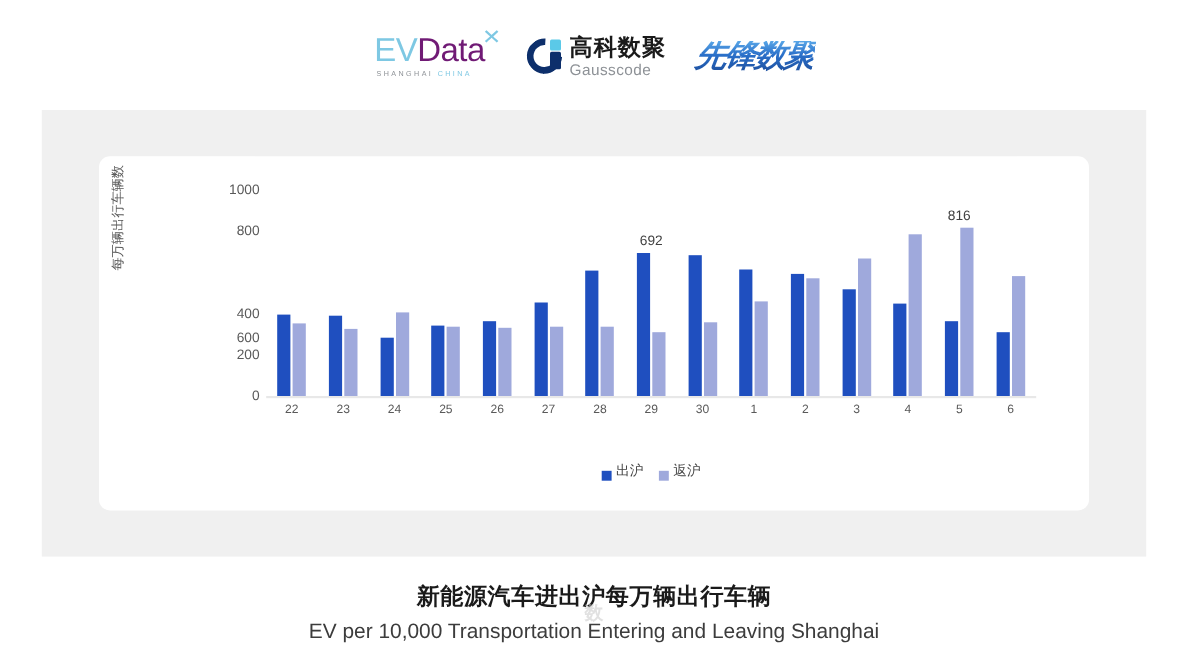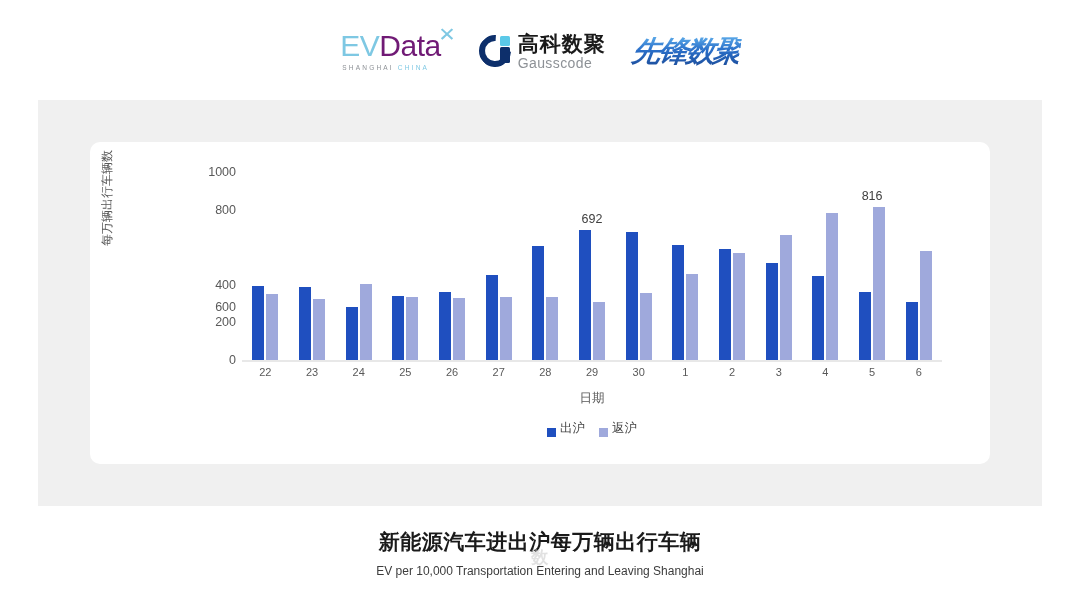--- a/index.html
+++ b/index.html
@@ -124,21 +124,21 @@
   
   .footer { position: absolute; left: 0; top: 528px; width: 1080px; text-align: center; }
   .footer-title {
     font-size: 21px; font-weight: 700; color: #1a1a1a; letter-spacing: 0.5px;
     position: relative;
   }
   .footer-ghost {
     position: absolute; left: 50%; top: 18px; transform: translateX(-50%);
     font-size: 17px; font-weight: 700; color: #c9c9c9; opacity: .55;
   }
-  .footer-sub { margin-top: 8px; font-size: 12px; color: #3c3c3c; }
+  .footer-sub { margin-top: 8px; font-size: 19px; color: #3c3c3c; }
 </style>
 </head>
 <body>
 
 <div class="page">
 
   <div class="logo-bar">
 
     <div class="logo evdata">
       <div class="evdata-main">
@@ -263,21 +263,20 @@
             <div class="xtick">28</div>
             <div class="xtick">29</div>
             <div class="xtick">30</div>
             <div class="xtick">1</div>
             <div class="xtick">2</div>
             <div class="xtick">3</div>
             <div class="xtick">4</div>
             <div class="xtick">5</div>
             <div class="xtick">6</div>
           </div>
-        <div class="xlabel">日期</div>
 
         <div class="legend">
             <div class="legend-item">
               <span class="swatch out" style="background: rgb(31, 79, 191);"></span>
               <span>出沪</span>
             </div>
             <div class="legend-item">
               <span class="swatch back" style="background: rgb(159, 169, 220);"></span>
               <span>返沪</span>
             </div>

